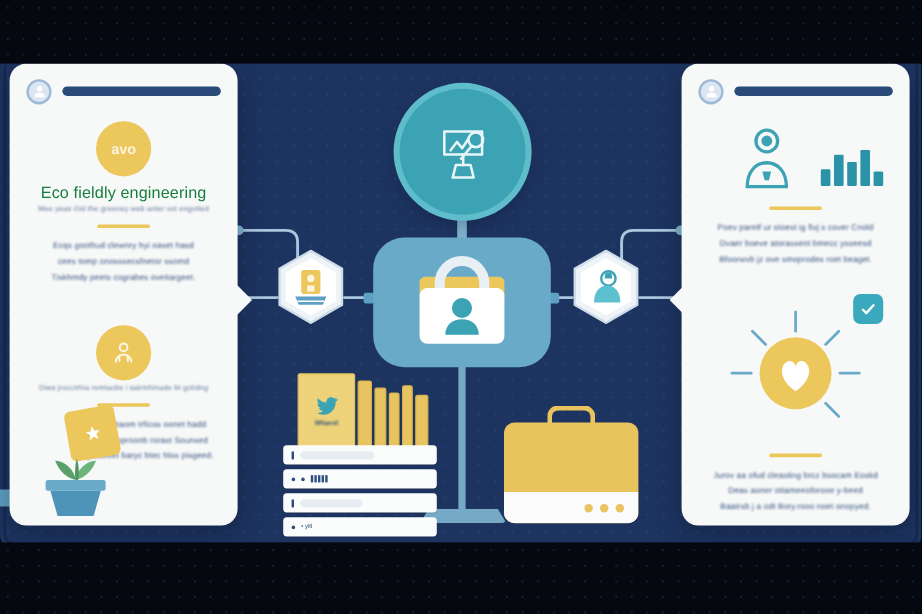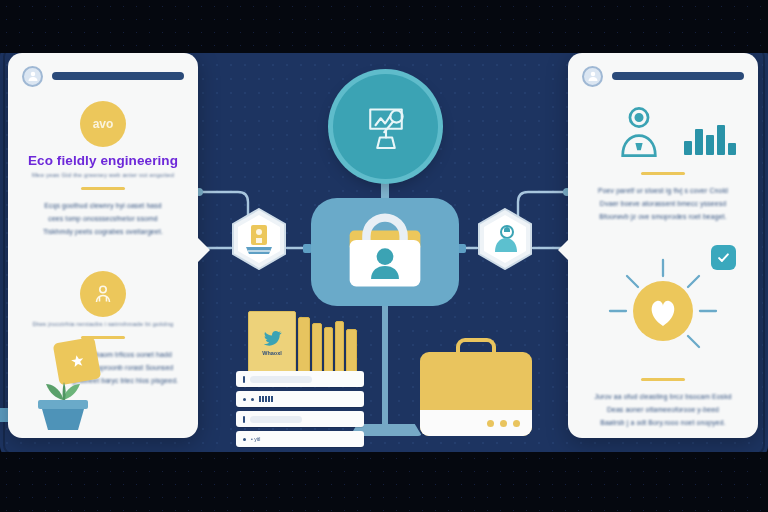--- a/index.html
+++ b/index.html
@@ -42,21 +42,21 @@
            background:#f7f8f8; z-index:13; }
   #notch-left  { left:188px; clip-path:polygon(0 0,0 100%,100% 50%); }
   #notch-right { left:558px; clip-path:polygon(100% 0,100% 100%,0 50%); }
 
   
   .blk { position:absolute; left:0; right:0; text-align:center; }
   .blk-icon { margin:0 auto; }
   .circle-ic { width:46px; height:46px; border-radius:50%;
                display:flex; align-items:center; justify-content:center; }
   .c-yellow { background:#ecc75b; }
-  .heading { font-size:13.5px; font-weight:700; color:#6d28d9; letter-spacing:.1px;
+  .heading { font-size:13.5px; font-weight:400; color:#15803d; letter-spacing:.1px;
              margin-top:6px; white-space:nowrap; filter:blur(.25px); }
   .subline { font-size:6px; color:#5b7296; margin-top:4px; filter:blur(.8px);
              letter-spacing:.2px; }
   .rule { width:44px; height:2.5px; border-radius:2px; background:#ecc75b;
           margin:9px auto 0; }
   .body { font-size:6.8px; line-height:1.95; color:#31507e; margin-top:9px;
           filter:blur(.85px); letter-spacing:.15px; padding:0 16px; }
 
   
   .plant { position:absolute; left:18px; bottom:8px; width:74px; height:86px; }

